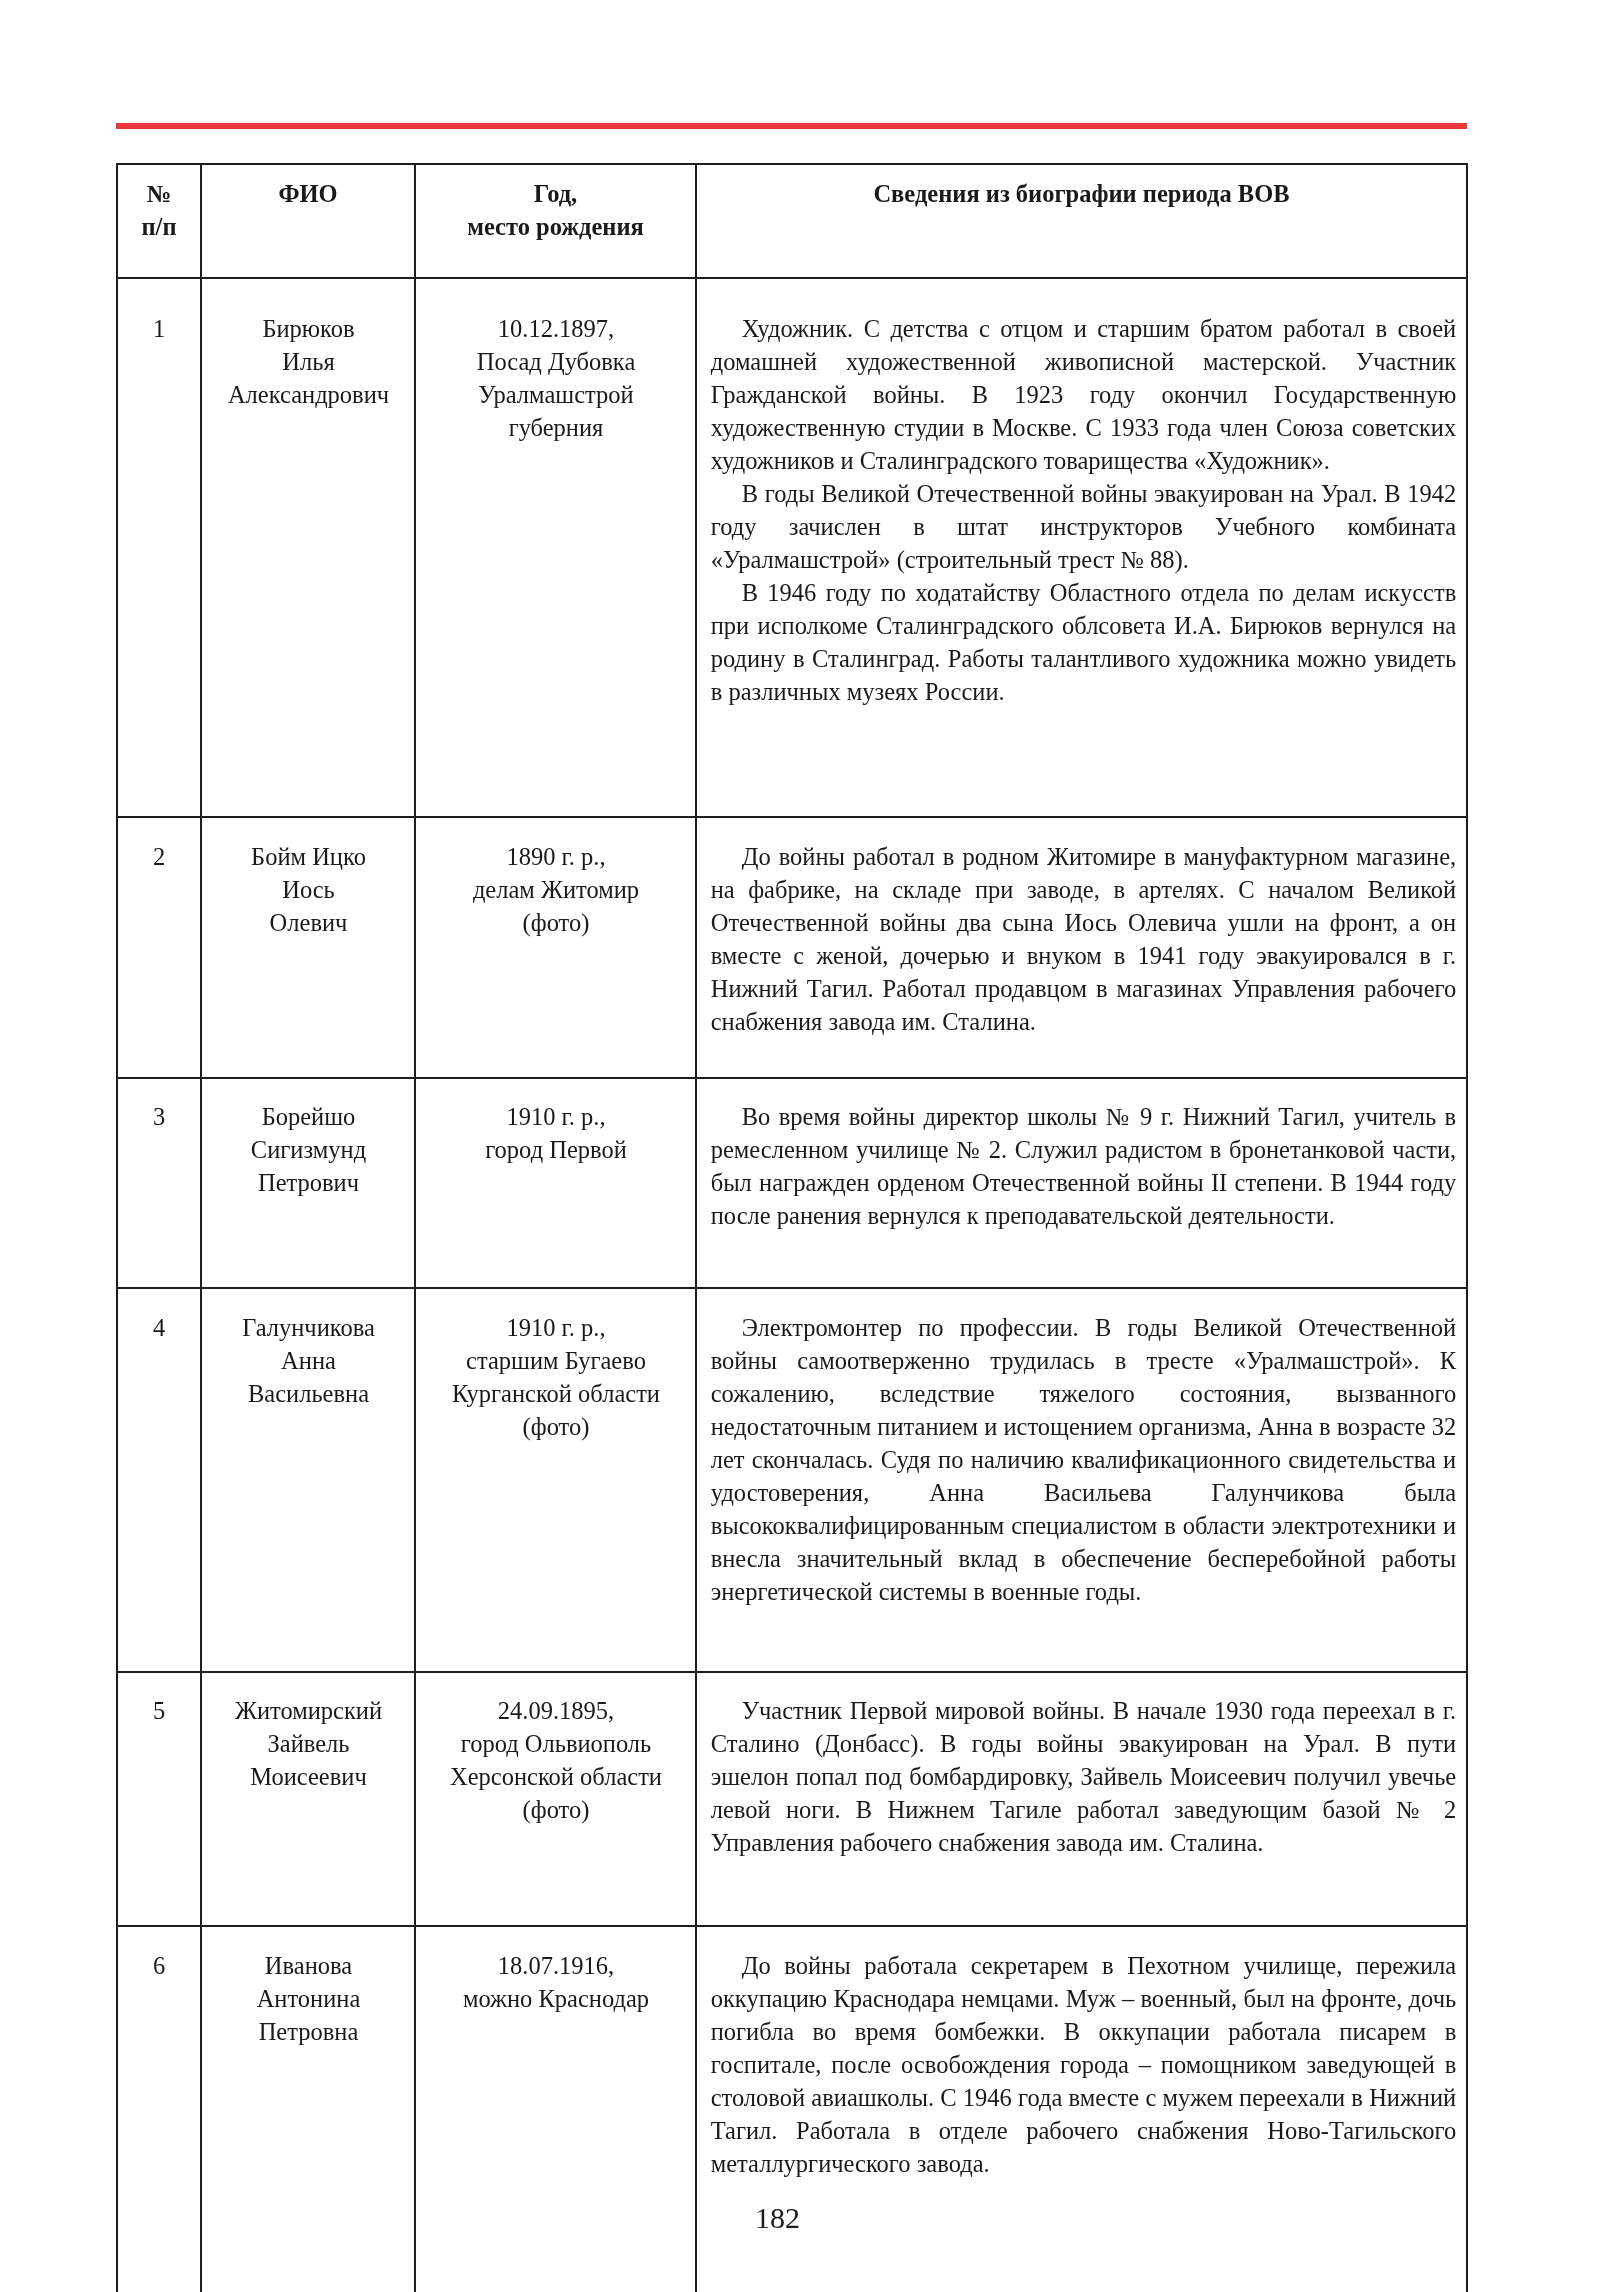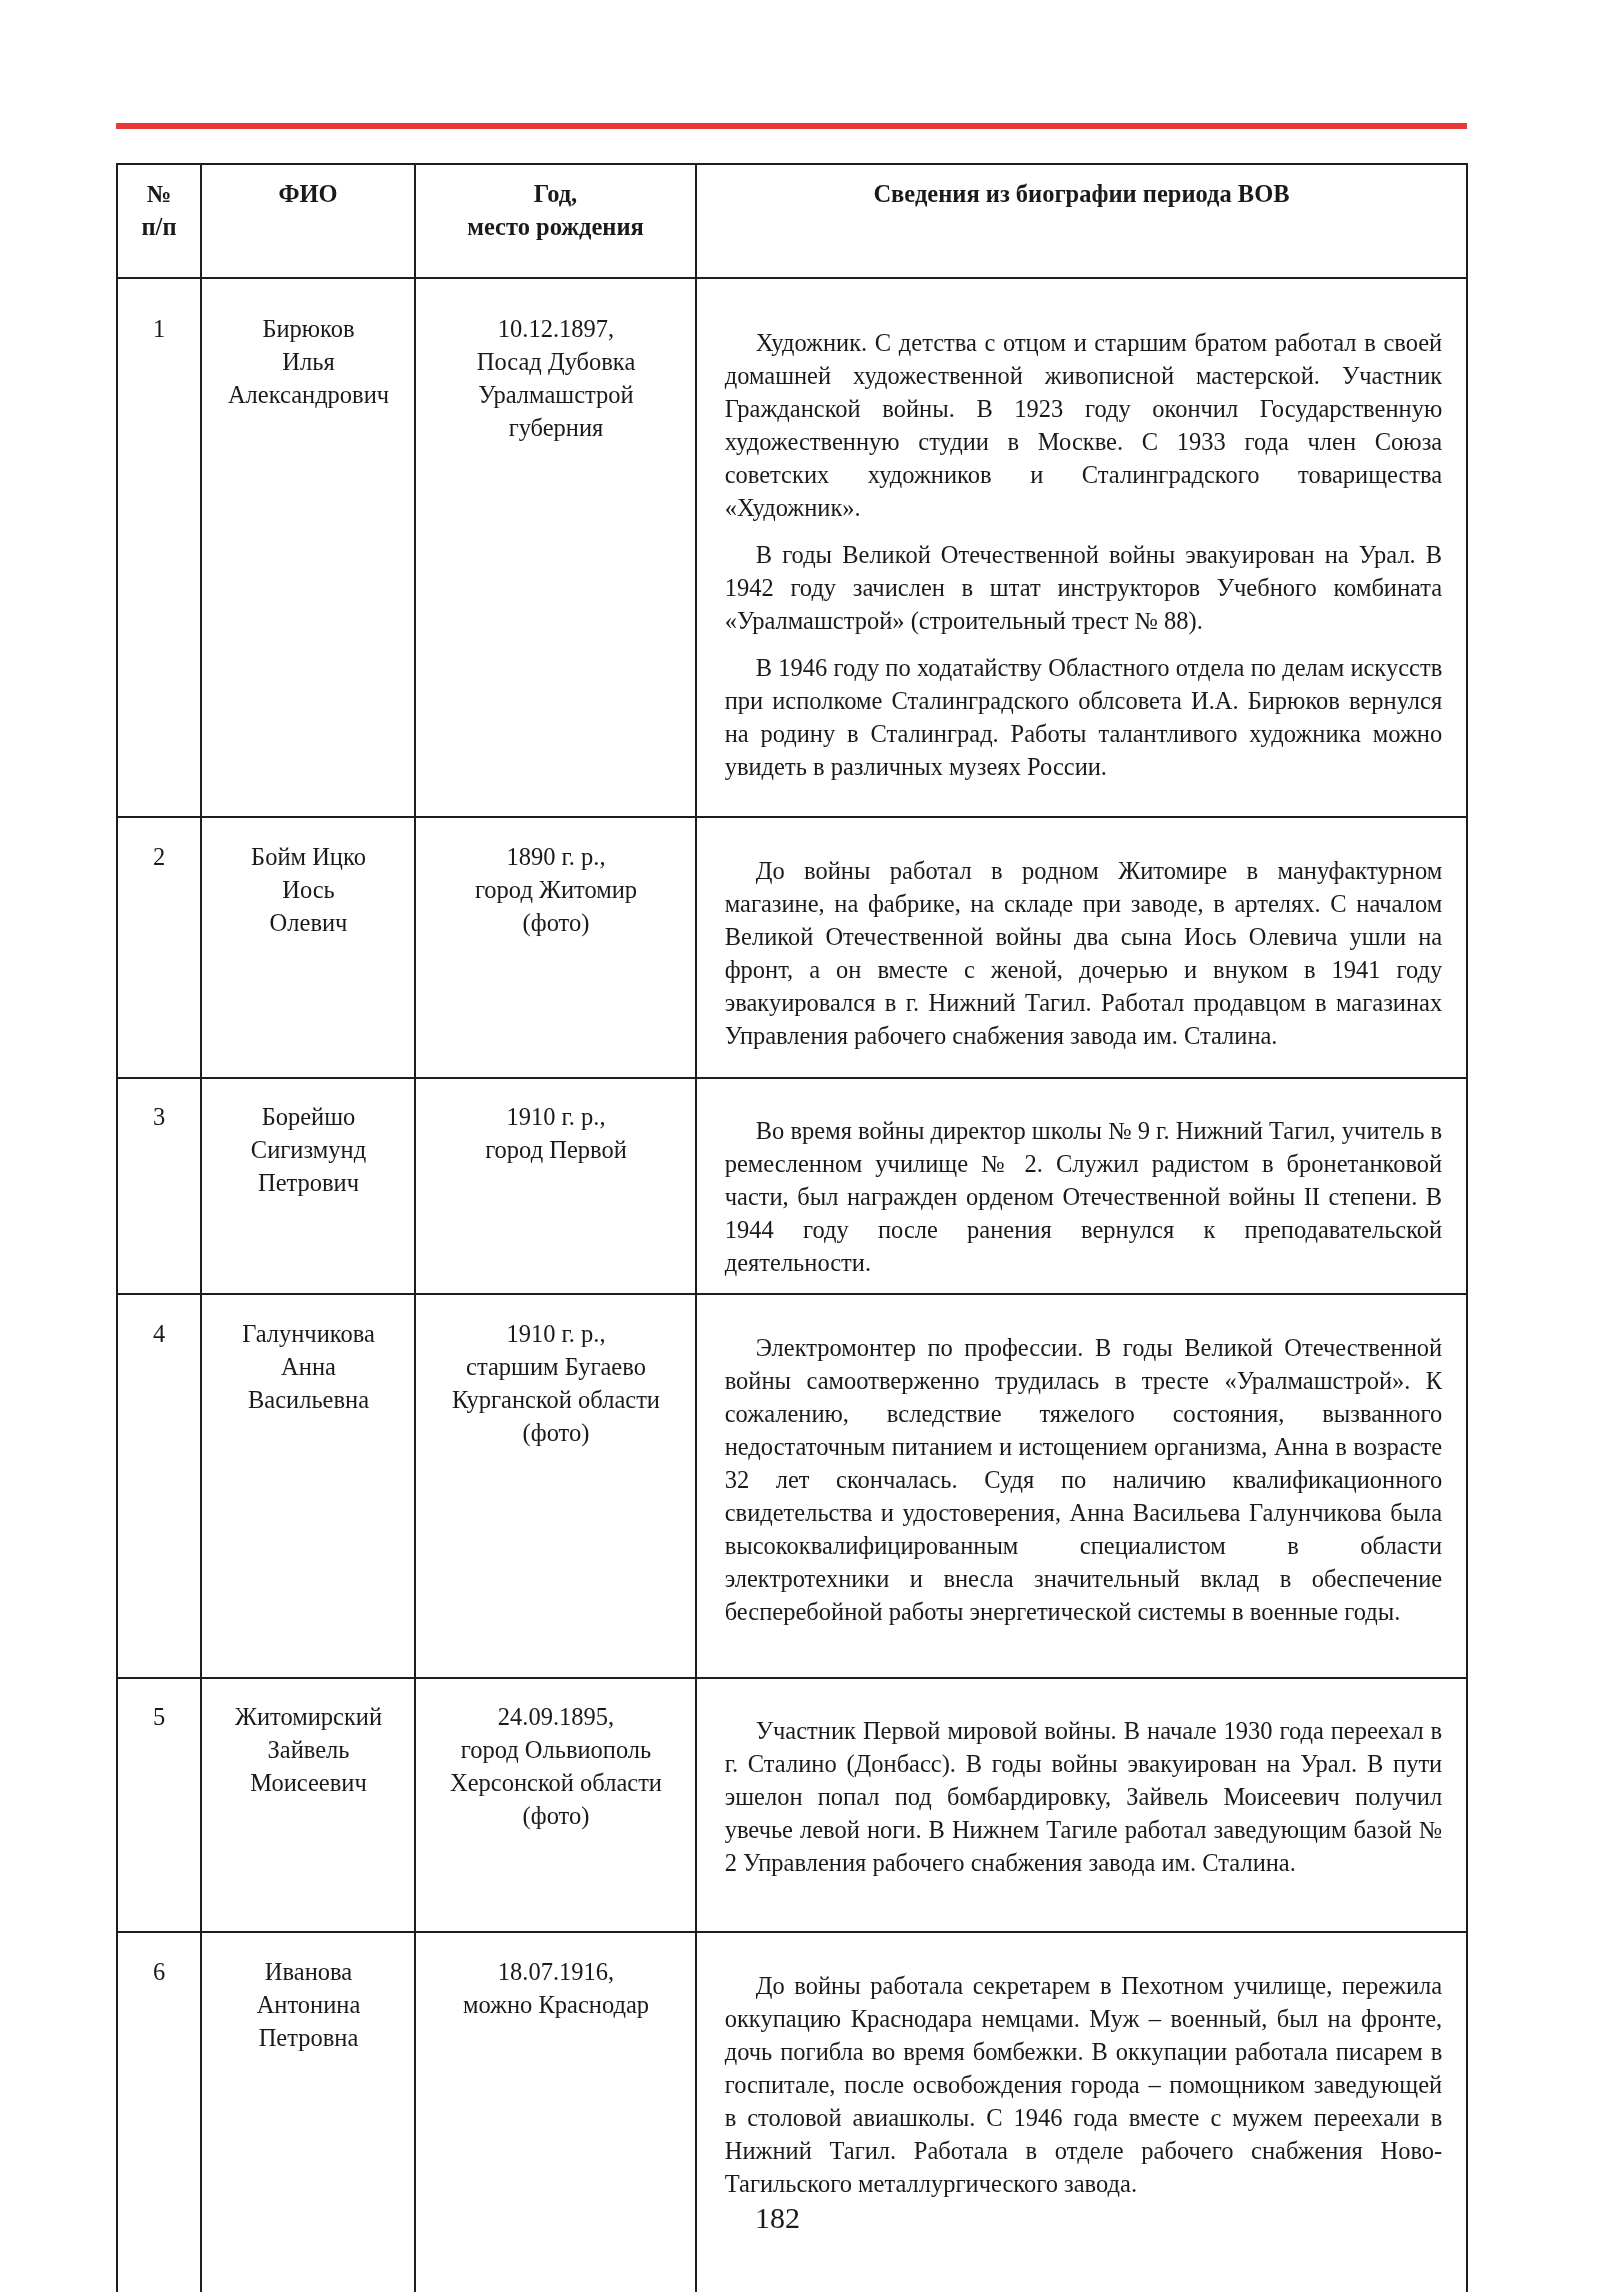--- a/index.html
+++ b/index.html
@@ -5,21 +5,21 @@
   html, body { margin: 0; padding: 0; background: #ffffff; }
   body { width: 1621px; height: 2293px; position: relative; font-family: "Liberation Serif", "DejaVu Serif", serif; color: #1a1a1a; overflow: hidden; }
   .red-rule { position: absolute; left: 116px; top: 123px; width: 1351px; height: 5.9px; background: #e8383a; }
   table.bio { position: absolute; left: 116px; top: 163px; width: 1351px; border-collapse: collapse; table-layout: fixed; }
   table.bio td, table.bio th { border: 2.5px solid #1e1e1e; vertical-align: top; font-size: 24.5px; line-height: 33px; padding: 0; }
   table.bio th { font-weight: bold; text-align: center; height: 114px; padding-top: 11.8px; box-sizing: border-box; font-size: 24.5px; line-height: 33px; }
   col.c1 { width: 84px; } col.c2 { width: 214px; } col.c3 { width: 281px; } col.c4 { width: 771px; }
   td.num { text-align: center; padding-top: 21.6px !important; }
   td.name, td.birth { padding: 21.6px 7.8px 0 8.8px !important; text-align: center; }
   td.desc { padding: 21.6px 9.8px 0 13.7px !important; text-align: justify; }
-  td.desc p { margin: 14px; text-indent: 31px; text-align: justify; }
+  td.desc p { margin: 0; text-indent: 31px; text-align: justify; }
   .line { display: block; }
   tr.r1 td { height: 504px; } tr.r2 td { height: 237px; } tr.r3 td { height: 187px; }
   tr.r4 td { height: 360px; } tr.r5 td { height: 231px; } tr.r6 td { height: 355px; }
   tr.r1 td { padding-top: 33px !important; }
   .page-num { position: absolute; top: 2201px; left: 0; width: 1555px; text-align: center; font-size: 30px; }
 </style>
 </head>
 <body>
 
 <div class="red-rule" style="background: rgb(232, 56, 58);"></div>
@@ -67,21 +67,21 @@
       </tr>
       <tr class="r2">
         <td class="num"><span>2</span></td>
         <td class="name">
           <span class="line">Бойм Ицко</span>
           <span class="line">Иось</span>
           <span class="line">Олевич</span>
         </td>
         <td class="birth">
           <span class="line">1890 г. р.,</span>
-          <span class="line">город Житомир</span>
+          <span class="line">делам Житомир</span>
           <span class="line">(фото)</span>
         </td>
         <td class="desc">
           <p>До войны работал в родном Житомире в мануфактурном магазине, на фабрике, на складе при заводе, в артелях. С началом Великой Отечественной войны два сына Иось Олевича ушли на фронт, а он вместе с женой, дочерью и внуком в 1941 году эвакуировался в г. Нижний Тагил. Работал продавцом в магазинах Управления рабочего снабжения завода им. Сталина.</p>
         </td>
       </tr>
       <tr class="r3">
         <td class="num"><span>3</span></td>
         <td class="name">
           <span class="line">Борейшо</span>

